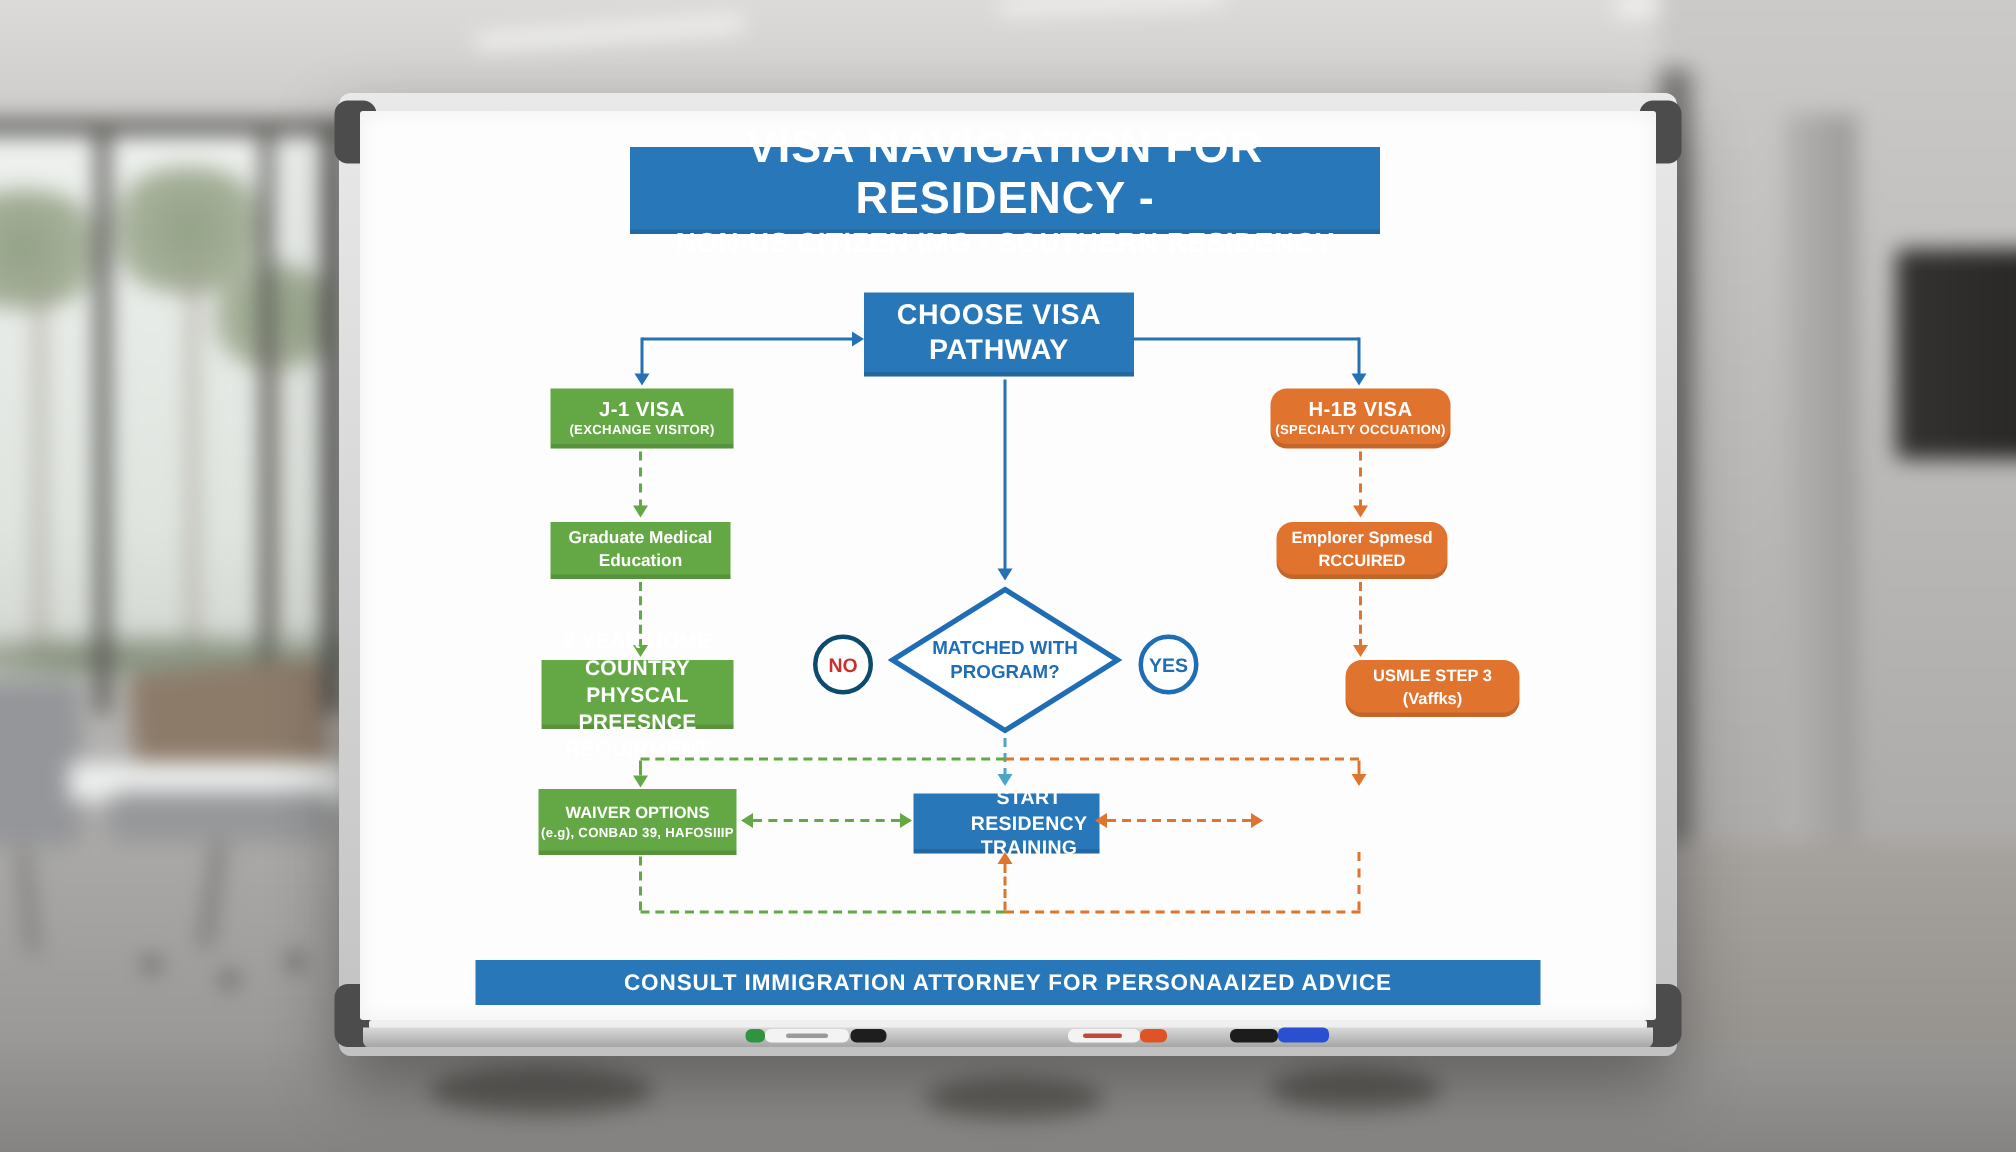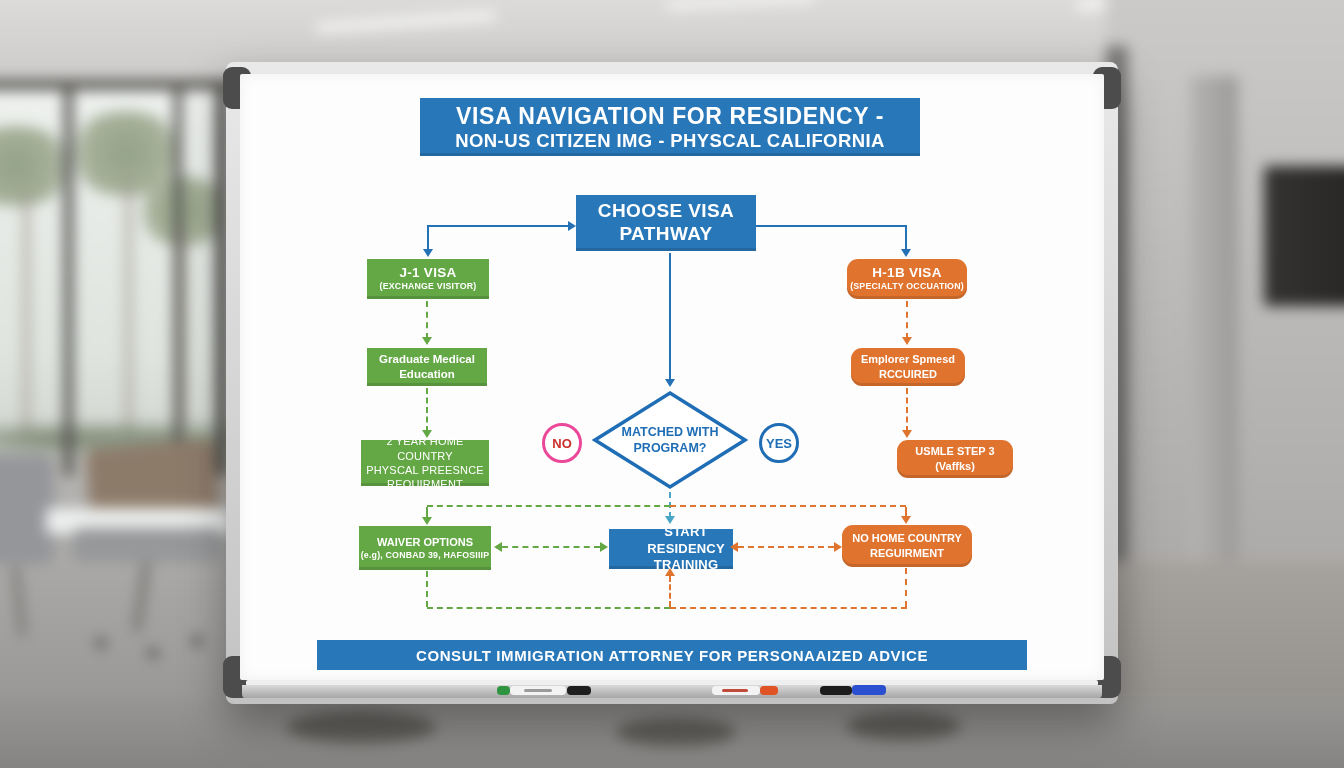--- a/index.html
+++ b/index.html
@@ -38,37 +38,37 @@
       box-shadow:inset 0 0 14px rgba(0,0,0,.06);border-radius:2px;}
   .tray{position:absolute;left:20px;top:618px;width:852px;height:6px;background:#efefef;border-radius:2px;}
   .trayfront{position:absolute;left:16px;top:623px;width:860px;height:13px;
       background:linear-gradient(180deg,#d9d9d9,#a6a6a6);border-radius:0 0 4px 4px;}
   .marker{position:absolute;height:9px;border-radius:4px;}
   .mlabel{position:absolute;top:3px;height:3px;background:#9a9a9a;border-radius:2px;}
   
   .node{position:absolute;display:flex;flex-direction:column;justify-content:center;align-items:center;
         text-align:center;color:#fff;box-shadow:inset 0 -3px 0 rgba(0,0,0,.12);}
   .blue{background:#2877b8;} .green{background:#64a845;} .orange{background:#e0742f;border-radius:11px;}
-  .t1{font-size:23px;font-weight:800;letter-spacing:.6px;line-height:1.15;}
+  .t1{font-size:30px;font-weight:800;letter-spacing:.6px;line-height:1.15;}
   .t2{font-size:18.5px;font-weight:600;letter-spacing:.4px;line-height:1.15;}
   .choose-l{font-size:19px;font-weight:800;letter-spacing:.4px;line-height:1.2;}
   .b1{font-size:13.5px;font-weight:700;letter-spacing:.3px;line-height:1.2;}
   .b2{font-size:8.8px;font-weight:700;letter-spacing:.2px;line-height:1.3;}
   .m1{font-size:11.5px;font-weight:600;line-height:1.3;}
-  .s1{font-size:11px;font-weight:400;line-height:1.3;letter-spacing:.2px;}
+  .s1{font-size:14px;font-weight:700;line-height:1.3;letter-spacing:.2px;}
   .u1{font-size:11px;font-weight:700;line-height:1.35;}
   .start-l{font-size:13px;font-weight:700;line-height:1.3;letter-spacing:.2px;padding-left:30px;}
   .banner{position:absolute;display:flex;align-items:center;justify-content:center;color:#fff;
           font-size:15px;font-weight:700;letter-spacing:.6px;background:#2877b8;}
   .diamond-wrap{position:absolute;}
   .dtext{position:absolute;left:0;top:0;width:100%;height:100%;display:flex;flex-direction:column;
          justify-content:center;align-items:center;color:#1e6db5;font-size:12.5px;font-weight:700;line-height:1.3;}
   .circle{position:absolute;width:34px;height:34px;border-radius:50%;background:#fff;display:flex;
           align-items:center;justify-content:center;font-size:13px;font-weight:800;}
-  .no{border:3px solid #ec4899;color:#c9302c;}
+  .no{border:3px solid #0c4a6e;color:#c9302c;}
   .yes{border:3px solid #1e6db5;color:#1e6db5;}
   
   .sl-h{position:absolute;border-top:2px solid currentColor;}
   .sl-v{position:absolute;border-left:2px solid currentColor;}
   .dl-h{position:absolute;border-top:2px dashed currentColor;}
   .dl-v{position:absolute;border-left:2px dashed currentColor;}
   .ar{position:absolute;width:0;height:0;}
   .ar.d{border-left:5px solid transparent;border-right:5px solid transparent;border-top:8px solid currentColor;}
   .ar.u{border-left:5px solid transparent;border-right:5px solid transparent;border-bottom:8px solid currentColor;}
   .ar.r{border-top:5px solid transparent;border-bottom:5px solid transparent;border-left:8px solid currentColor;}
@@ -122,21 +122,21 @@
   <div class="whiteboard">
     <div class="cap" style="left:-3px;top:5px;"></div>
     <div class="cap" style="right:-3px;top:5px;"></div>
     <div class="cap" style="left:-3px;bottom:6px;"></div>
     <div class="cap" style="right:-3px;bottom:6px;"></div>
 
     <div class="surface">
 
       <div class="node blue" style="left:180px;top:24px;width:500px;height:58px;">
         <div class="t1">VISA NAVIGATION FOR RESIDENCY -</div>
-        <div class="t2">NON-US CITIZEN IMG - PHYSCAL CALIFORNIA</div>
+        <div class="t2">NON-US CITIZEN IMG - SOUTHERN RESIDENCY</div>
       </div>
 
       <div class="node blue" style="left:336px;top:121px;width:180px;height:56px;">
         <div class="choose-l">CHOOSE VISA</div>
         <div class="choose-l">PATHWAY</div>
       </div>
 
       <div class="sl-h cb" style="left:188px;top:151px;width:140px;"></div>
       <i class="ar r cb" style="left:328px;top:147px;"></i>
       <div class="sl-v cb" style="left:187px;top:151px;height:26px;"></div>
@@ -208,24 +208,20 @@
       <div class="dl-v co" style="left:665px;top:433px;height:9px;"></div>
       <i class="ar d co" style="left:661px;top:442px;"></i>
 
       <div class="node green" style="left:119px;top:452px;width:132px;height:44px;">
         <div class="u1">WAIVER OPTIONS</div>
         <div class="b2">(e.g), CONBAD 39, HAFOSIIIP</div>
       </div>
       <div class="node blue" style="left:369px;top:455px;width:124px;height:40px;">
         <div class="start-l">START RESIDENCY</div>
         <div class="start-l">TRAINING</div>
-      </div>
-      <div class="node orange" style="left:602px;top:451px;width:130px;height:42px;">
-        <div class="u1">NO HOME COUNTRY</div>
-        <div class="u1">REGUIRMENT</div>
       </div>
 
       <div class="dl-h cg" style="left:262px;top:472px;width:98px;"></div>
       <i class="ar l cg" style="left:254px;top:468px;"></i>
       <i class="ar r cg" style="left:360px;top:468px;"></i>
       <div class="dl-h co" style="left:498px;top:472px;width:96px;"></div>
       <i class="ar l co" style="left:490px;top:468px;"></i>
       <i class="ar r co" style="left:594px;top:468px;"></i>
 
       <div class="dl-v cg" style="left:186px;top:497px;height:36px;"></div>

